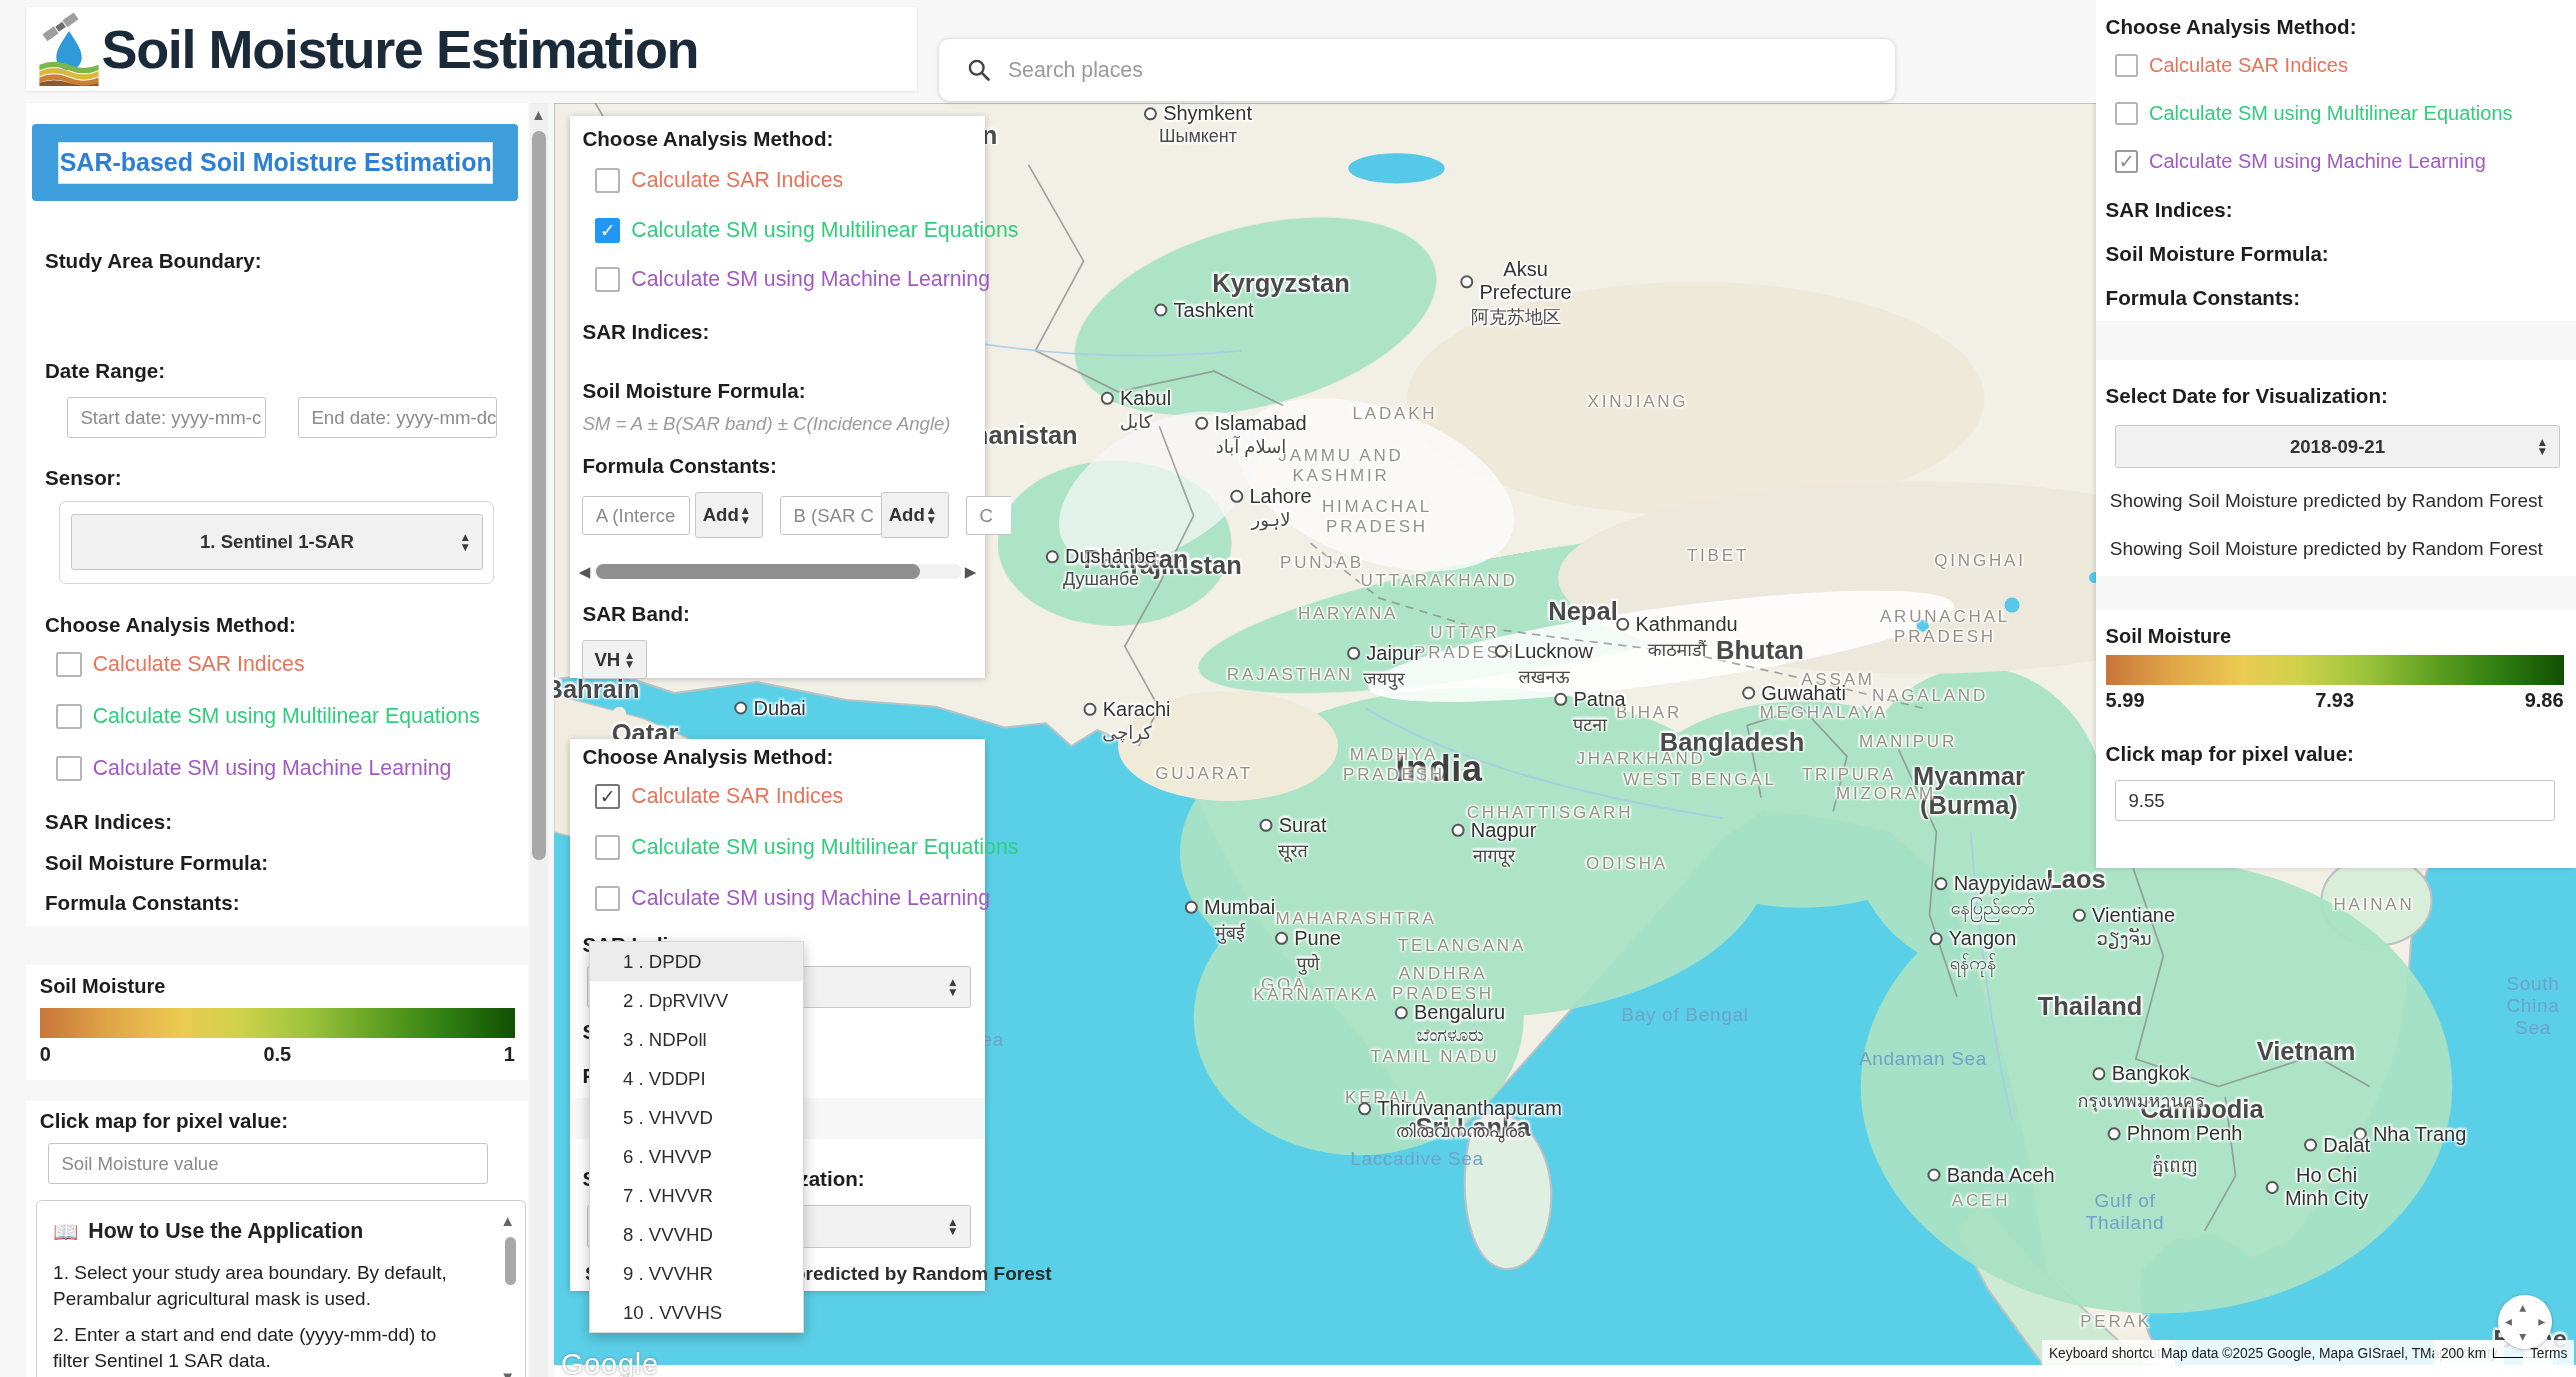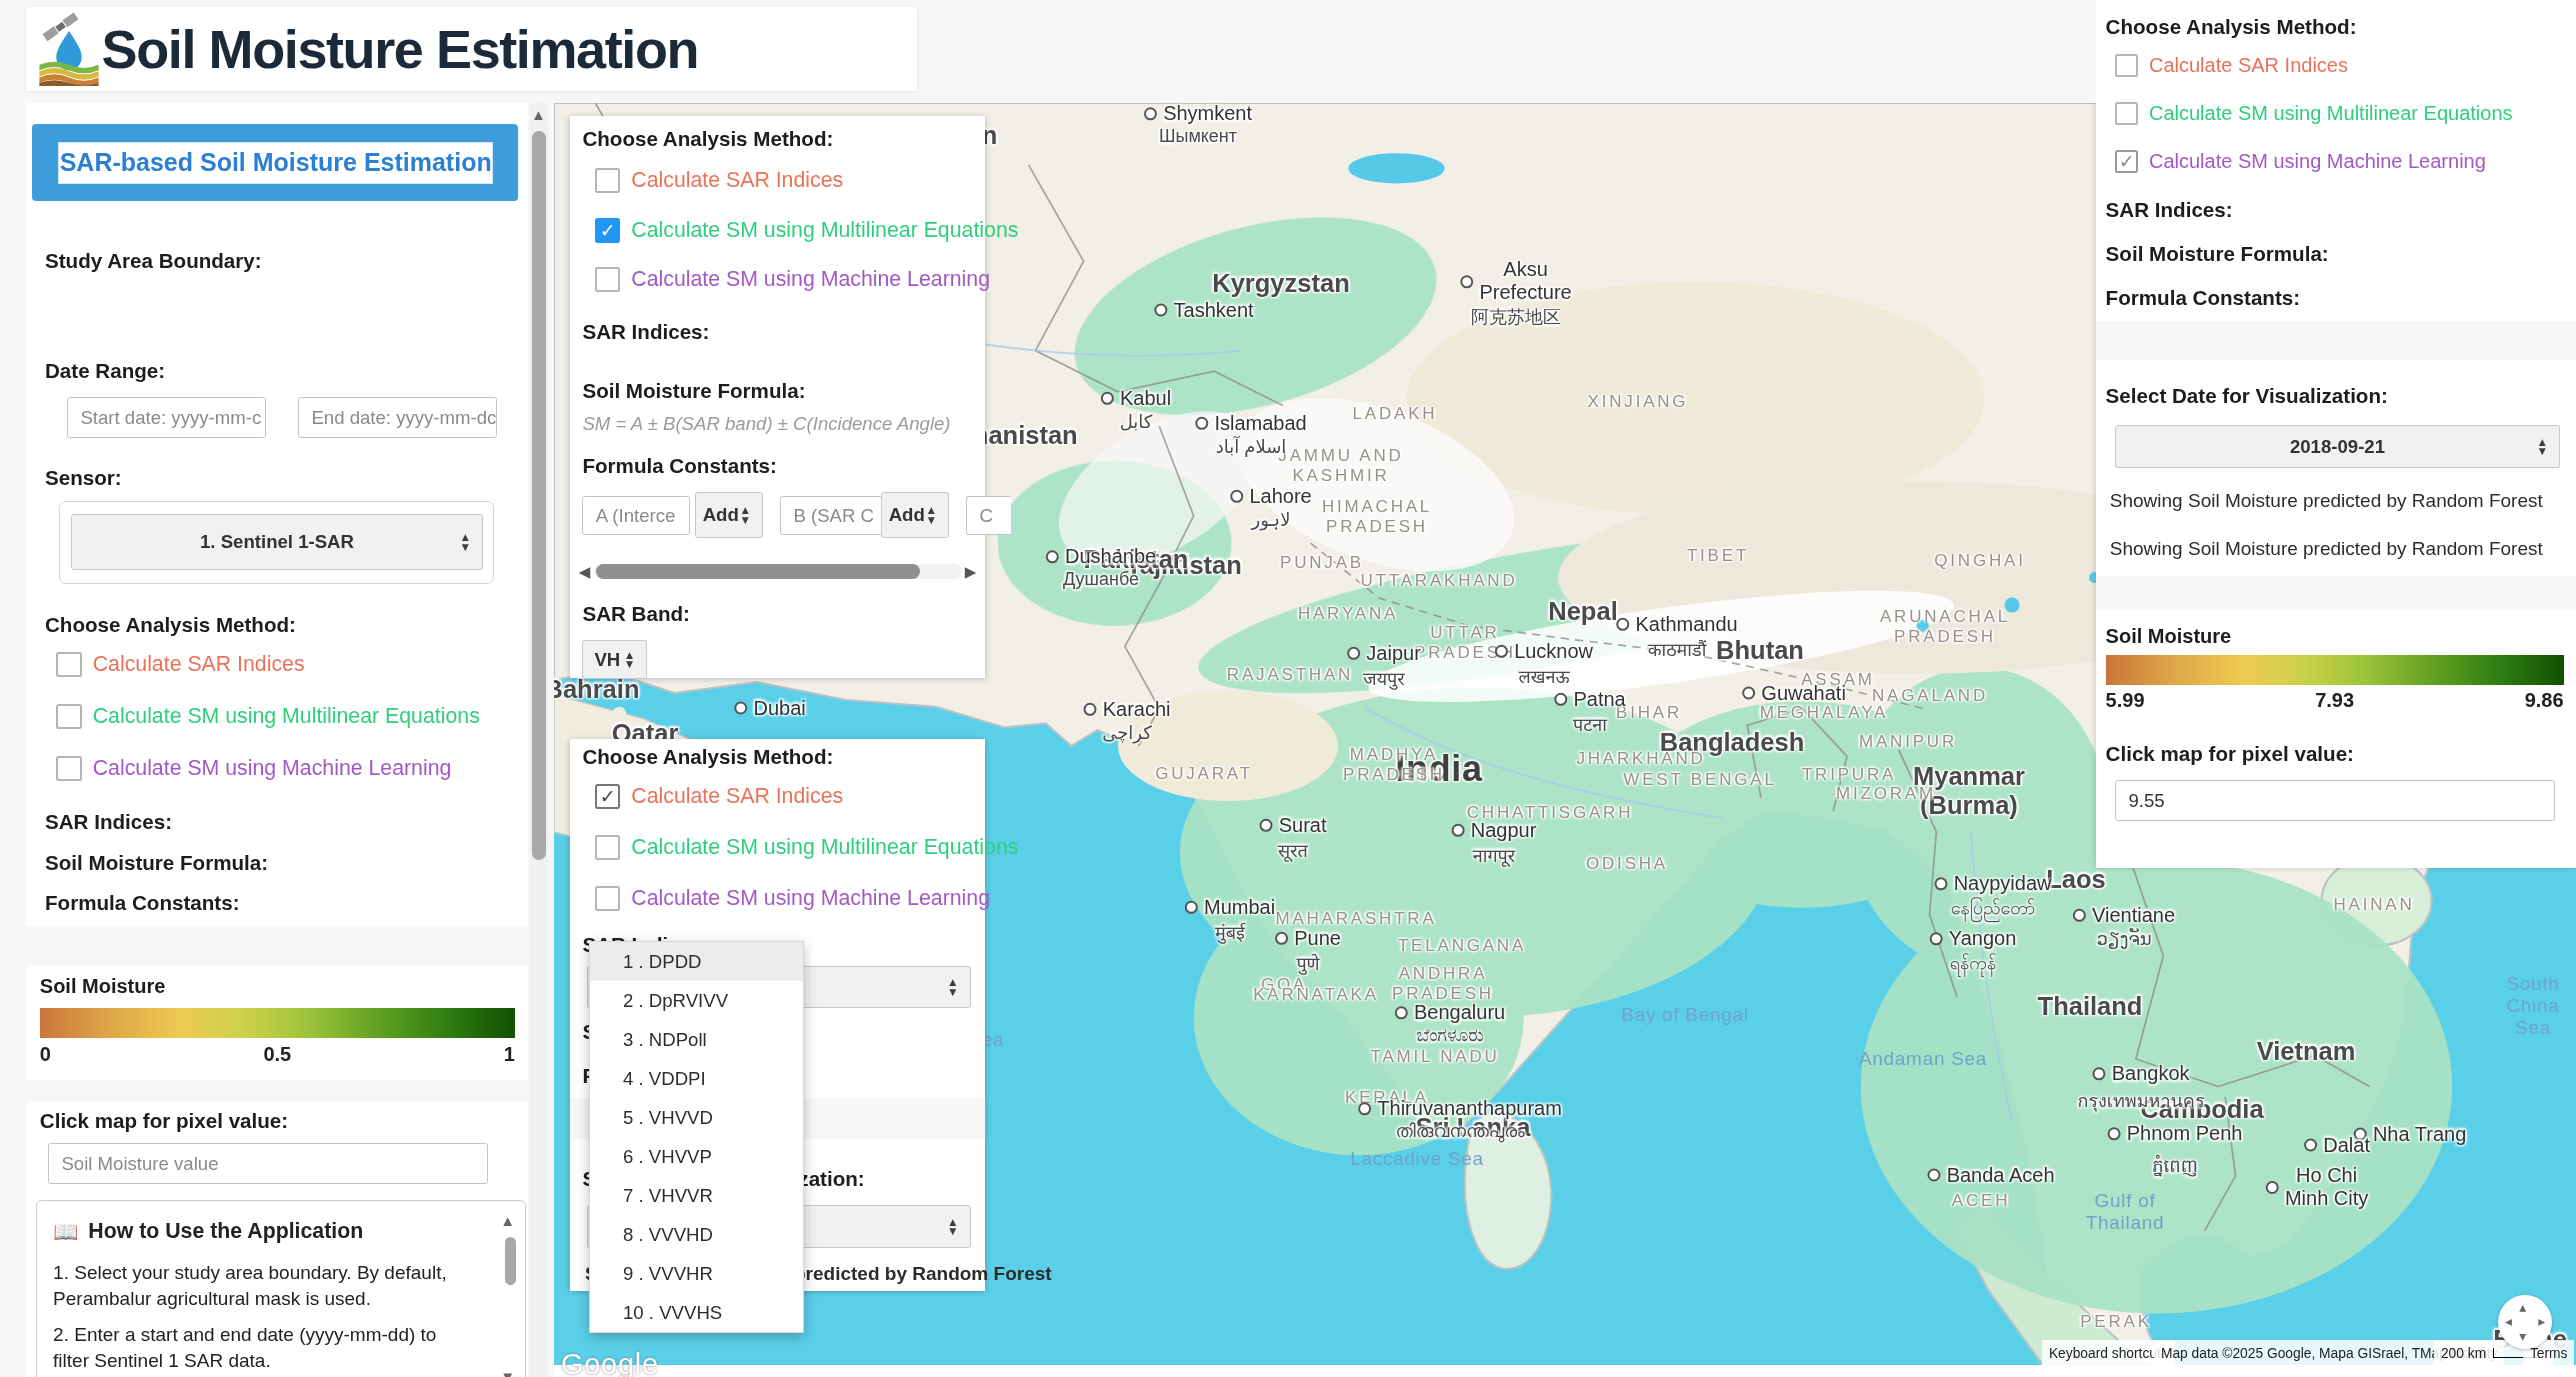--- a/index.html
+++ b/index.html
@@ -286,20 +286,27 @@
         <rect x="18" y="11" width="8" height="6" fill="#6f6f6f"></rect>
       </g>
       <path d="M30,18 C38,30 42,36 42,43 a12,12 0 1,1 -24,0 C18,36 22,30 30,18 Z" fill="#2e9ad8"></path>
       <path d="M2,50 Q16,44 30,50 T58,50 V55 Q44,61 30,55 T2,55 Z" fill="#7ab648"></path>
       <path d="M2,56 Q16,50 30,56 T58,56 V61 Q44,67 30,61 T2,61 Z" fill="#d9b93c"></path>
       <path d="M2,62 Q16,56 30,62 T58,62 V67 Q44,73 30,67 T2,67 Z" fill="#c97f35"></path>
       <path d="M2,67 Q16,62 30,67 T58,67 V70 H2 Z" fill="#8a5a2b"></path>
     </svg>
     <span class="logo-title">Soil Moisture Estimation</span>
   </div>
+  <div class="search-card">
+    <svg class="search-icon" width="23.4" height="23.4" viewBox="0 0 24 24">
+      <circle cx="10" cy="10" r="7" fill="none" stroke="#444" stroke-width="2.4"></circle>
+      <line x1="15.5" y1="15.5" x2="22" y2="22" stroke="#444" stroke-width="2.8" stroke-linecap="round"></line>
+    </svg>
+    <span class="search-ph">Search places</span>
+  </div>
 
   <div class="sidebar">
    <div class="side-card">
     <div class="banner">
       <div class="banner-inner">
         <span>SAR-based Soil Moisture Estimation</span>
       </div>
     </div>
     <div class="blabel" style="left:19px;top:146px;">Study Area Boundary:</div>
     <div class="blabel" style="left:19px;top:256px;">Date Range:</div>

